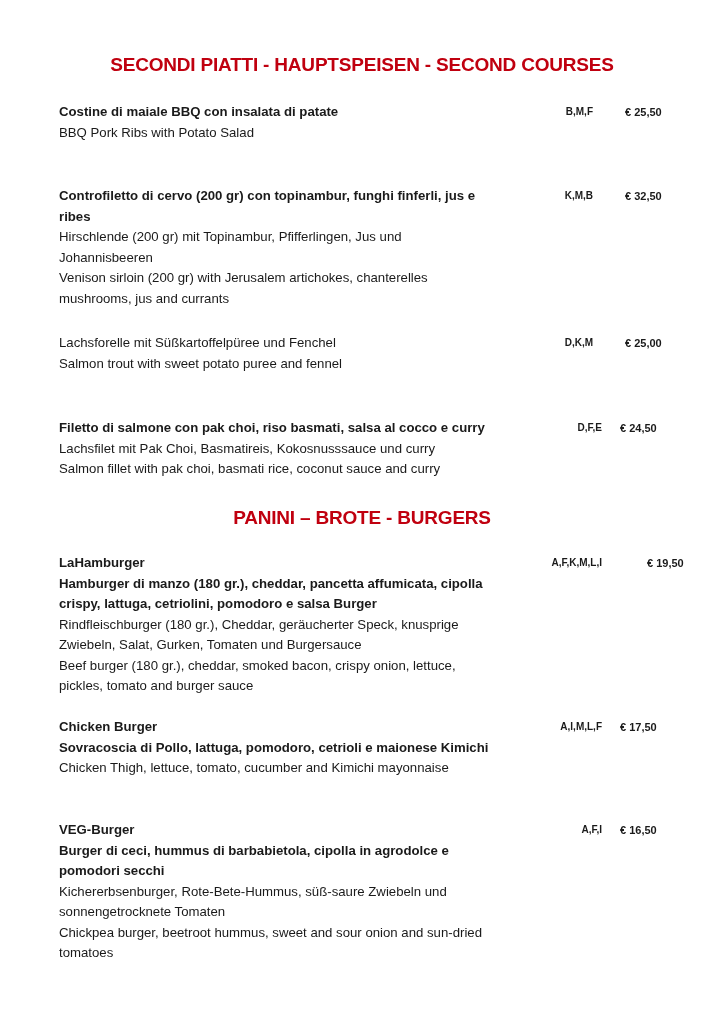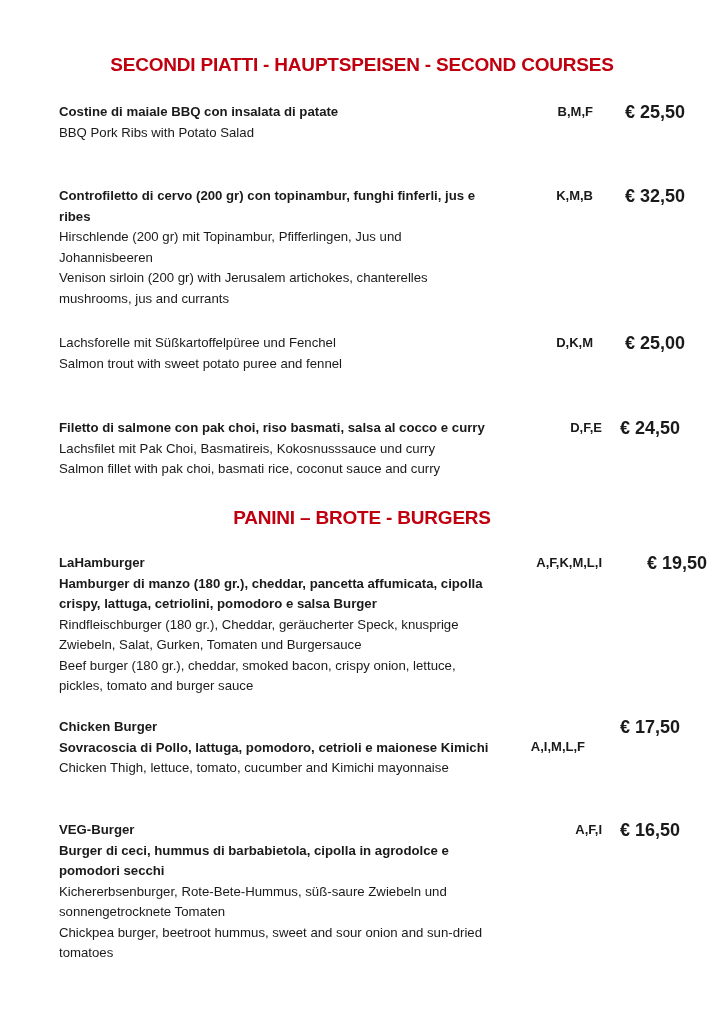--- a/index.html
+++ b/index.html
@@ -4,22 +4,22 @@
 <style>
   html, body { margin: 0; padding: 0; background: #ffffff; }
   body { width: 724px; height: 1024px; position: relative; overflow: hidden;
          font-family: "Liberation Sans", "DejaVu Sans", sans-serif; color: #1a1a1a; }
   .page { position: absolute; left: 0; top: 0; width: 724px; height: 876px; }
   .section-title { position: absolute; left: 0; width: 724px; text-align: center;
          color: #c0000f; font-weight: bold; font-size: 19px; letter-spacing: -0.2px; }
   .item { position: absolute; left: 59px; width: 620px; }
   .line { font-size: 13.2px; line-height: 20.5px; white-space: nowrap; }
   .bold { font-weight: bold; }
-  .allergens { position: absolute; top: 0; font-weight: bold; font-size: 13px; line-height: 20.5px; white-space: nowrap; }
-  .price { position: absolute; top: 0; font-weight: bold; font-size: 18px; line-height: 20.5px; white-space: nowrap; }
+  .allergens { position: absolute; top: 0; font-weight: bold; font-size: 10px; line-height: 20.5px; white-space: nowrap; }
+  .price { position: absolute; top: 0; font-weight: bold; font-size: 11px; line-height: 20.5px; white-space: nowrap; }
 </style>
 </head>
 <body>
 
 <div class="page">
 
   <div class="section-title" style="top:54px;">SECONDI PIATTI - HAUPTSPEISEN - SECOND COURSES</div>
 
   <div class="item" style="top:102px;">
     <div class="line bold">Costine di maiale BBQ con insalata di patate</div>
@@ -65,21 +65,21 @@
     <div class="line">Beef burger (180 gr.), cheddar, smoked bacon, crispy onion, lettuce,</div>
     <div class="line">pickles, tomato and burger sauce</div>
     <div class="allergens" style="right:77px;">A,F,K,M,L,I</div>
     <div class="price" style="left:561px;margin-left:27px;">€ 19,50</div>
   </div>
 
   <div class="item" style="top:717px;">
     <div class="line bold">Chicken Burger</div>
     <div class="line bold">Sovracoscia di Pollo, lattuga, pomodoro, cetrioli e maionese Kimichi</div>
     <div class="line">Chicken Thigh, lettuce, tomato, cucumber and Kimichi mayonnaise</div>
-    <div class="allergens" style="right:94px;margin-top:20px;">A,I,M,L,F</div>
+    <div class="allergens" style="right:77px;">A,I,M,L,F</div>
     <div class="price" style="left:561px;">€ 17,50</div>
   </div>
 
   <div class="item" style="top:820px;">
     <div class="line bold">VEG-Burger</div>
     <div class="line bold">Burger di ceci, hummus di barbabietola, cipolla in agrodolce e</div>
     <div class="line bold">pomodori secchi</div>
     <div class="line">Kichererbsenburger, Rote-Bete-Hummus, süß-saure Zwiebeln und</div>
     <div class="line">sonnengetrocknete Tomaten</div>
     <div class="line">Chickpea burger, beetroot hummus, sweet and sour onion and sun-dried</div>

